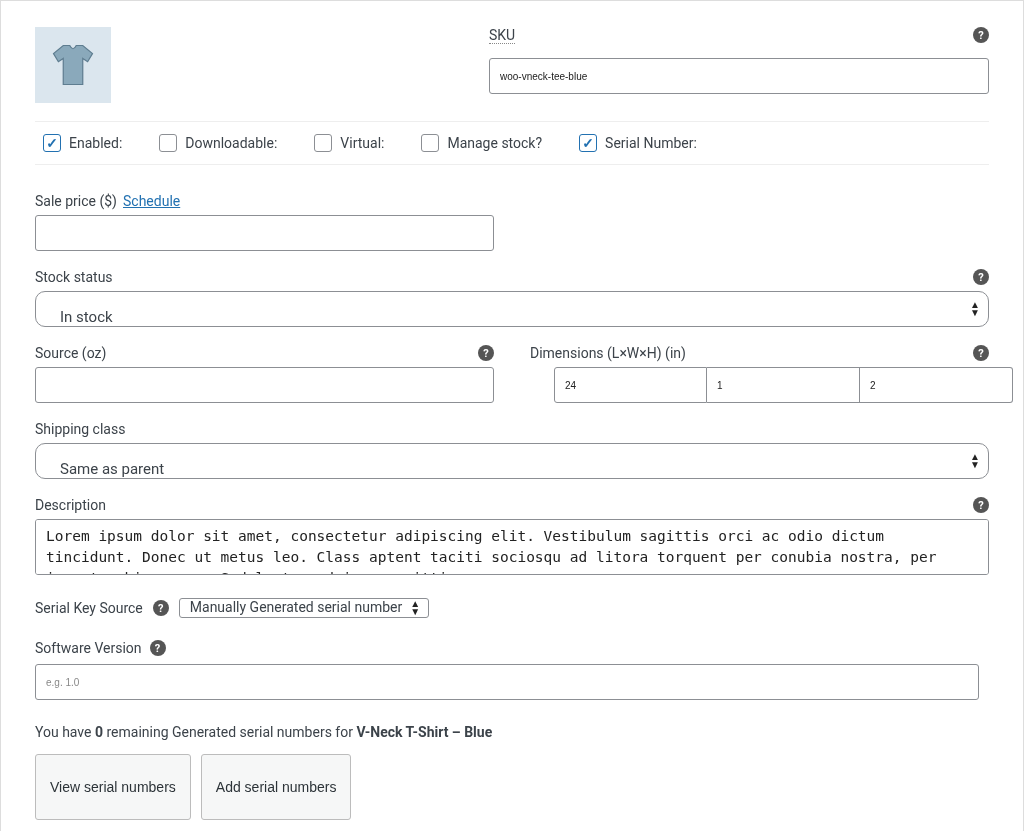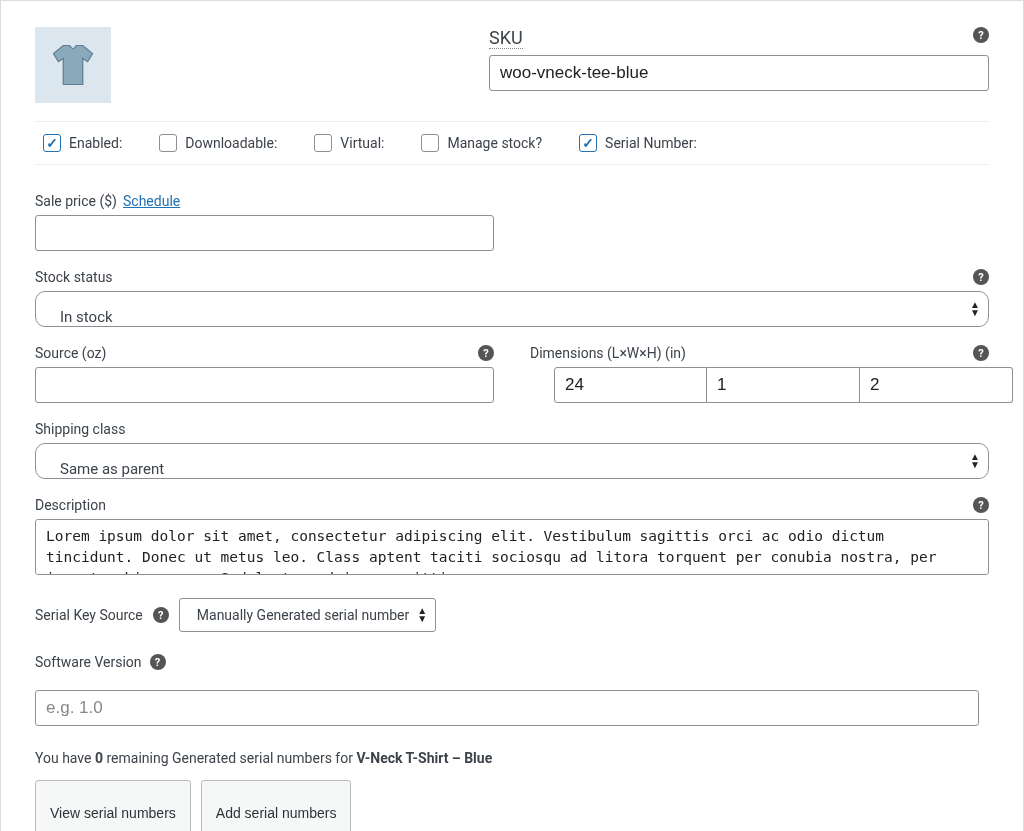--- a/index.html
+++ b/index.html
@@ -26,29 +26,29 @@
     background: #dbe6ee;
     display: flex; align-items: center; justify-content: center;
   }
   .thumb svg { width: 52px; height: 52px; }
   .sku-block {
     flex: 1;
     margin-left: 378px;
     position: relative;
   }
   .label-underline {
-    font-size: 18px;
+    font-size: 14px;
     color: #3c434a;
     border-bottom: 1px dotted #888;
     display: inline-block;
-    margin-bottom: 6px;
+    margin-bottom: 14px;
   }
   .text-input, .textarea {
     width: 100%;
-    font-size: 17px;
+    font-size: 10px;
     padding: 6px 10px;
     border: 1px solid #8c8f94;
     border-radius: 3px;
     background: #fff;
     color: #222;
   }
   .text-input { height: 36px; }
   .textarea { height: 56px; resize: none; line-height: 1.45; font-size: 14.5px; }
   .help-icon {
     width: 16px; height: 16px;
@@ -114,26 +114,26 @@
     position: absolute; right: 8px; top: 50%; transform: translateY(-50%);
     font-size: 10px; color: #222; display: flex; flex-direction: column; line-height: 0.8;
   }
   .dim-row { display: grid; grid-template-columns: 1fr 1fr 1fr; }
   .dim-row input { border-radius: 0; margin-left: 24px; }
   .dim-row input:first-child { border-radius: 3px 0 0 3px; }
   .dim-row input:last-child { border-radius: 0 3px 3px 0; border-left: none; }
   .dim-row input:nth-child(2) { border-left: none; }
   .inline-row { display: flex; align-items: center; gap: 10px; padding: 6px 34px; margin-top: 14px; }
   .inline-row .select-sm {
-    height: 34px; border: 1px solid #8c8f94; border-radius: 3px;
-    padding: 0 26px 0 17px; font-size: 14px; background: #fff;
-    position: relative; display: inline-flex; align-items: center; cursor: pointer;
+    height: 20px; border: 1px solid #8c8f94; border-radius: 3px;
+    padding: 0 26px 0 10px; font-size: 14px; background: #fff;
+    position: relative; display: inline-flex; cursor: pointer;
   }
   .sw-row { padding: 6px 34px; margin-top: 10px; }
-  .sw-row .field-label { display: inline-flex; align-items: center; gap: 8px; margin-bottom: 20px; }
+  .sw-row .field-label { display: inline-flex; align-items: center; gap: 8px; margin-bottom: 8px; }
   .sw-input { width: 944px; max-width: calc(100% - 0px); height: 36px; }
   .note { padding: 18px 34px 14px 34px; }
   .note b { font-weight: 700; }
   .btn-row { padding: 0 34px; display: flex; gap: 10px; }
   .btn {
     background: #f6f7f7;
     border: 1px solid #bcbcbc;
     border-radius: 3px;
     padding: 24px 14px;
     font-size: 14px;

